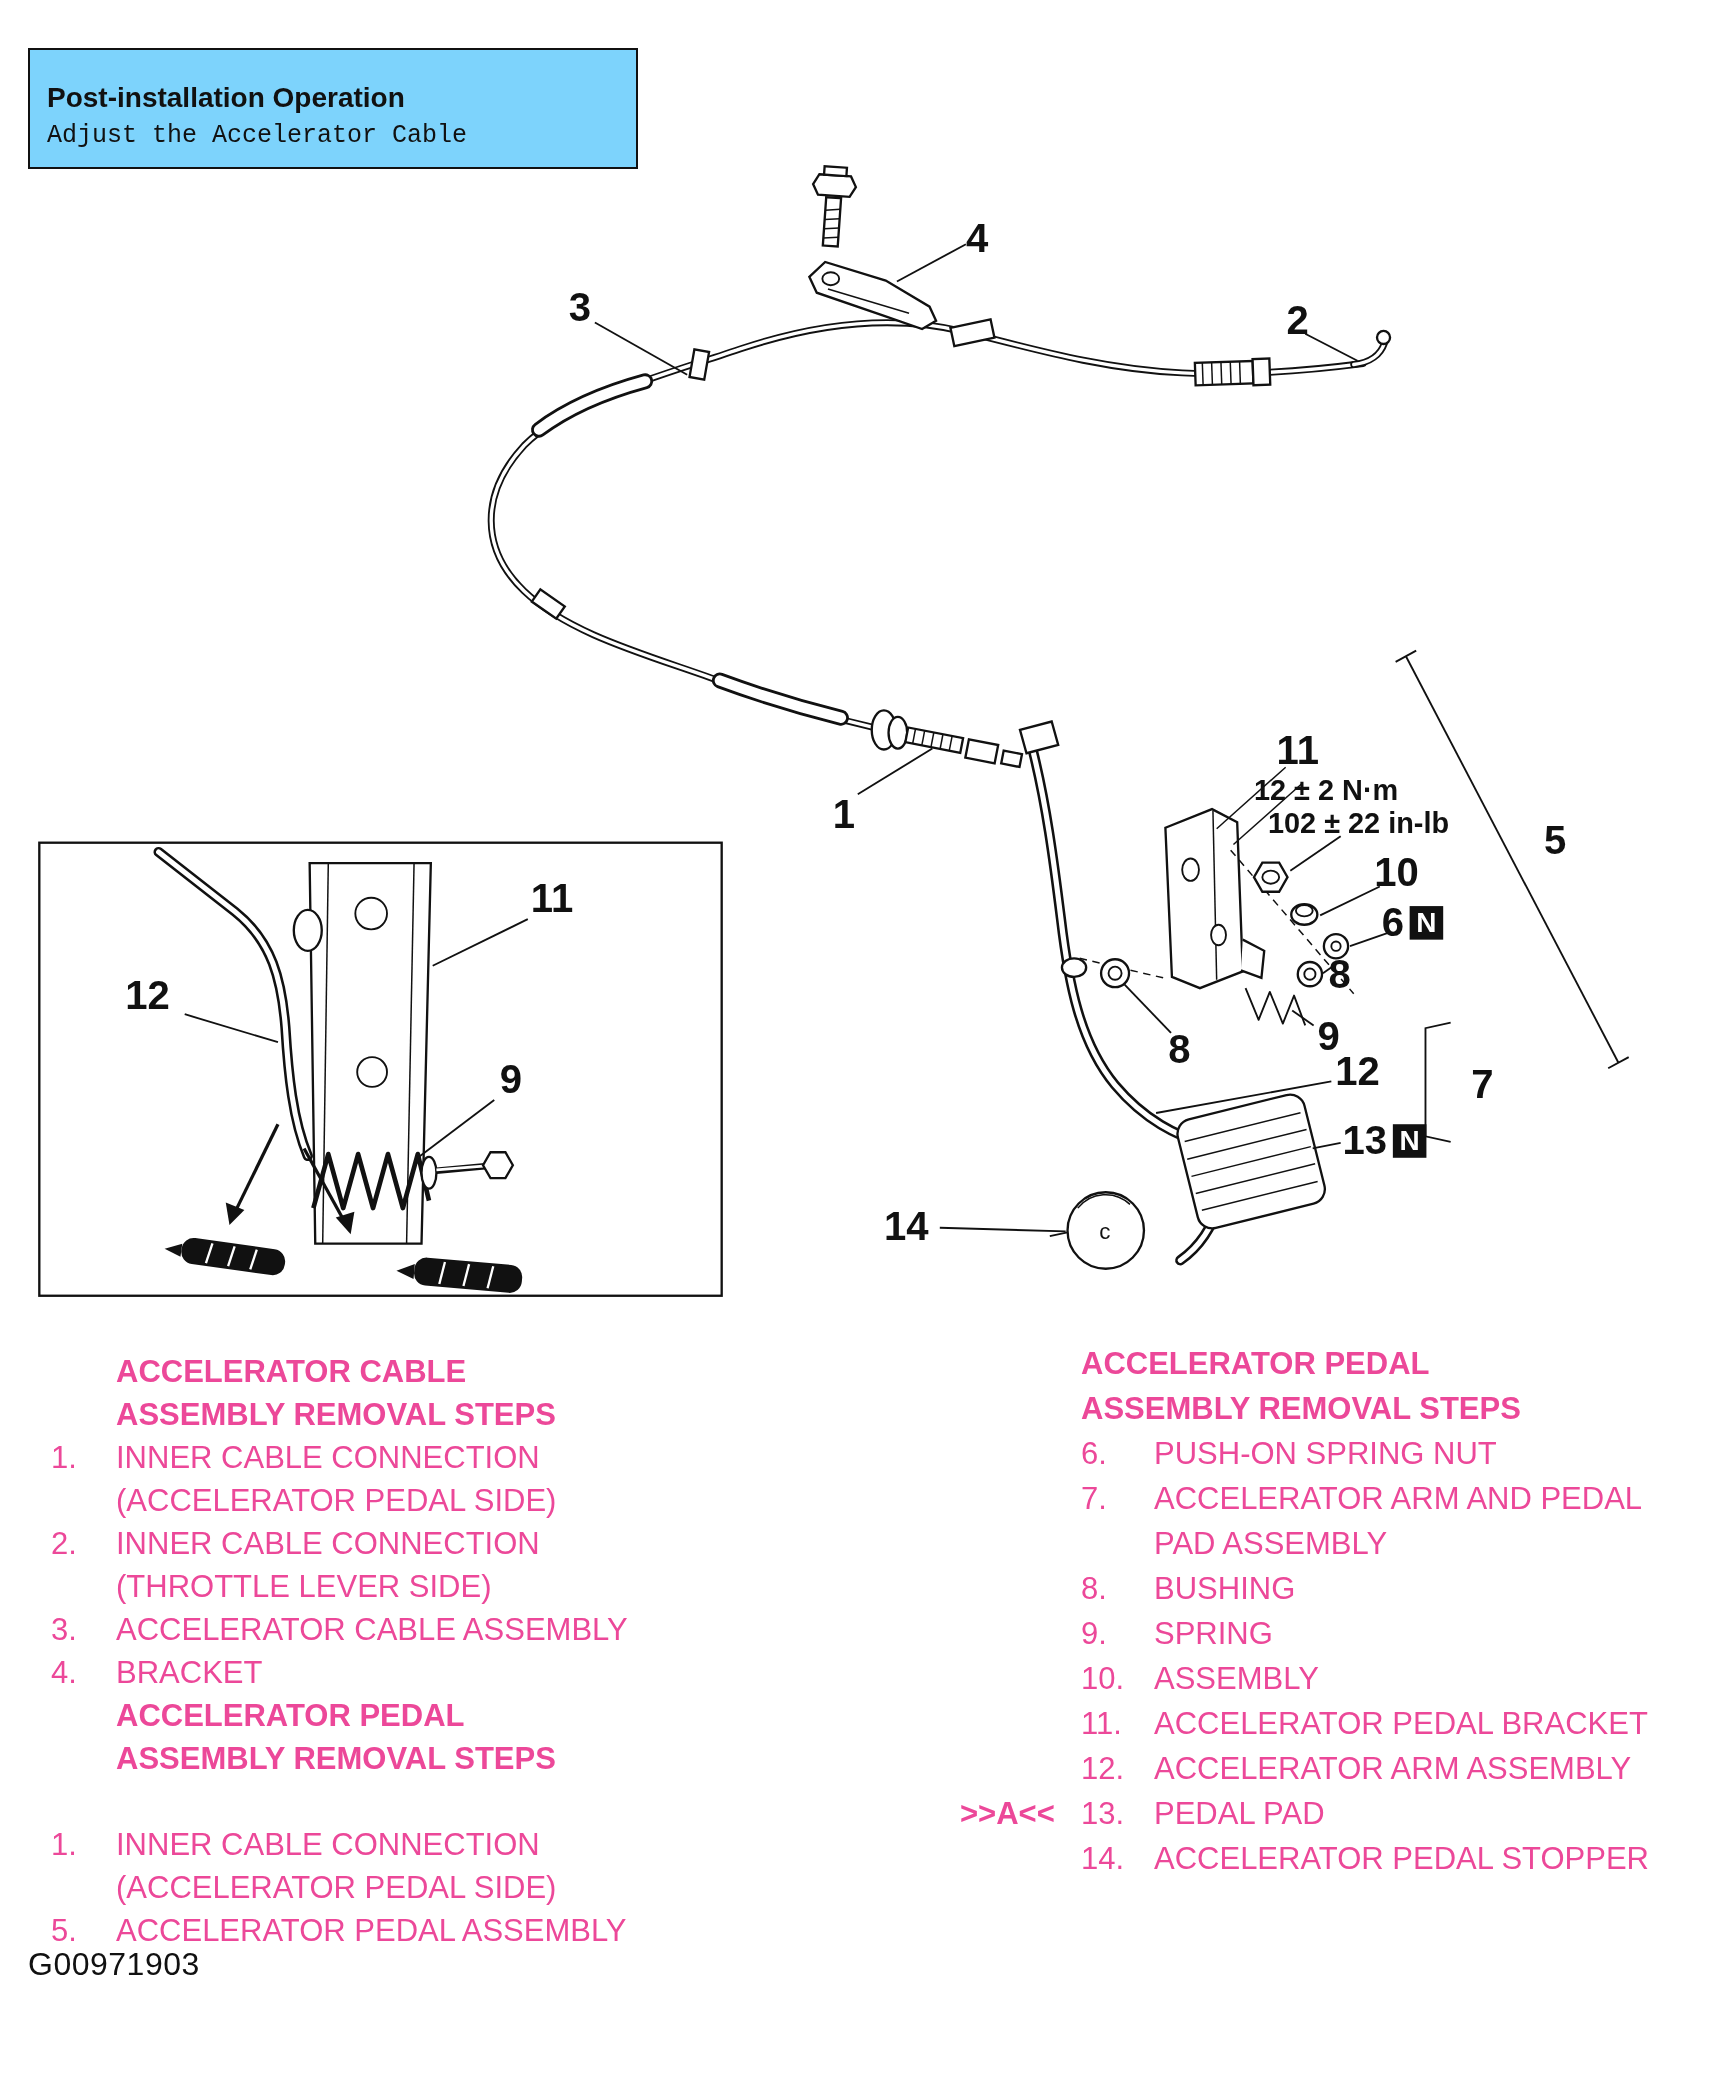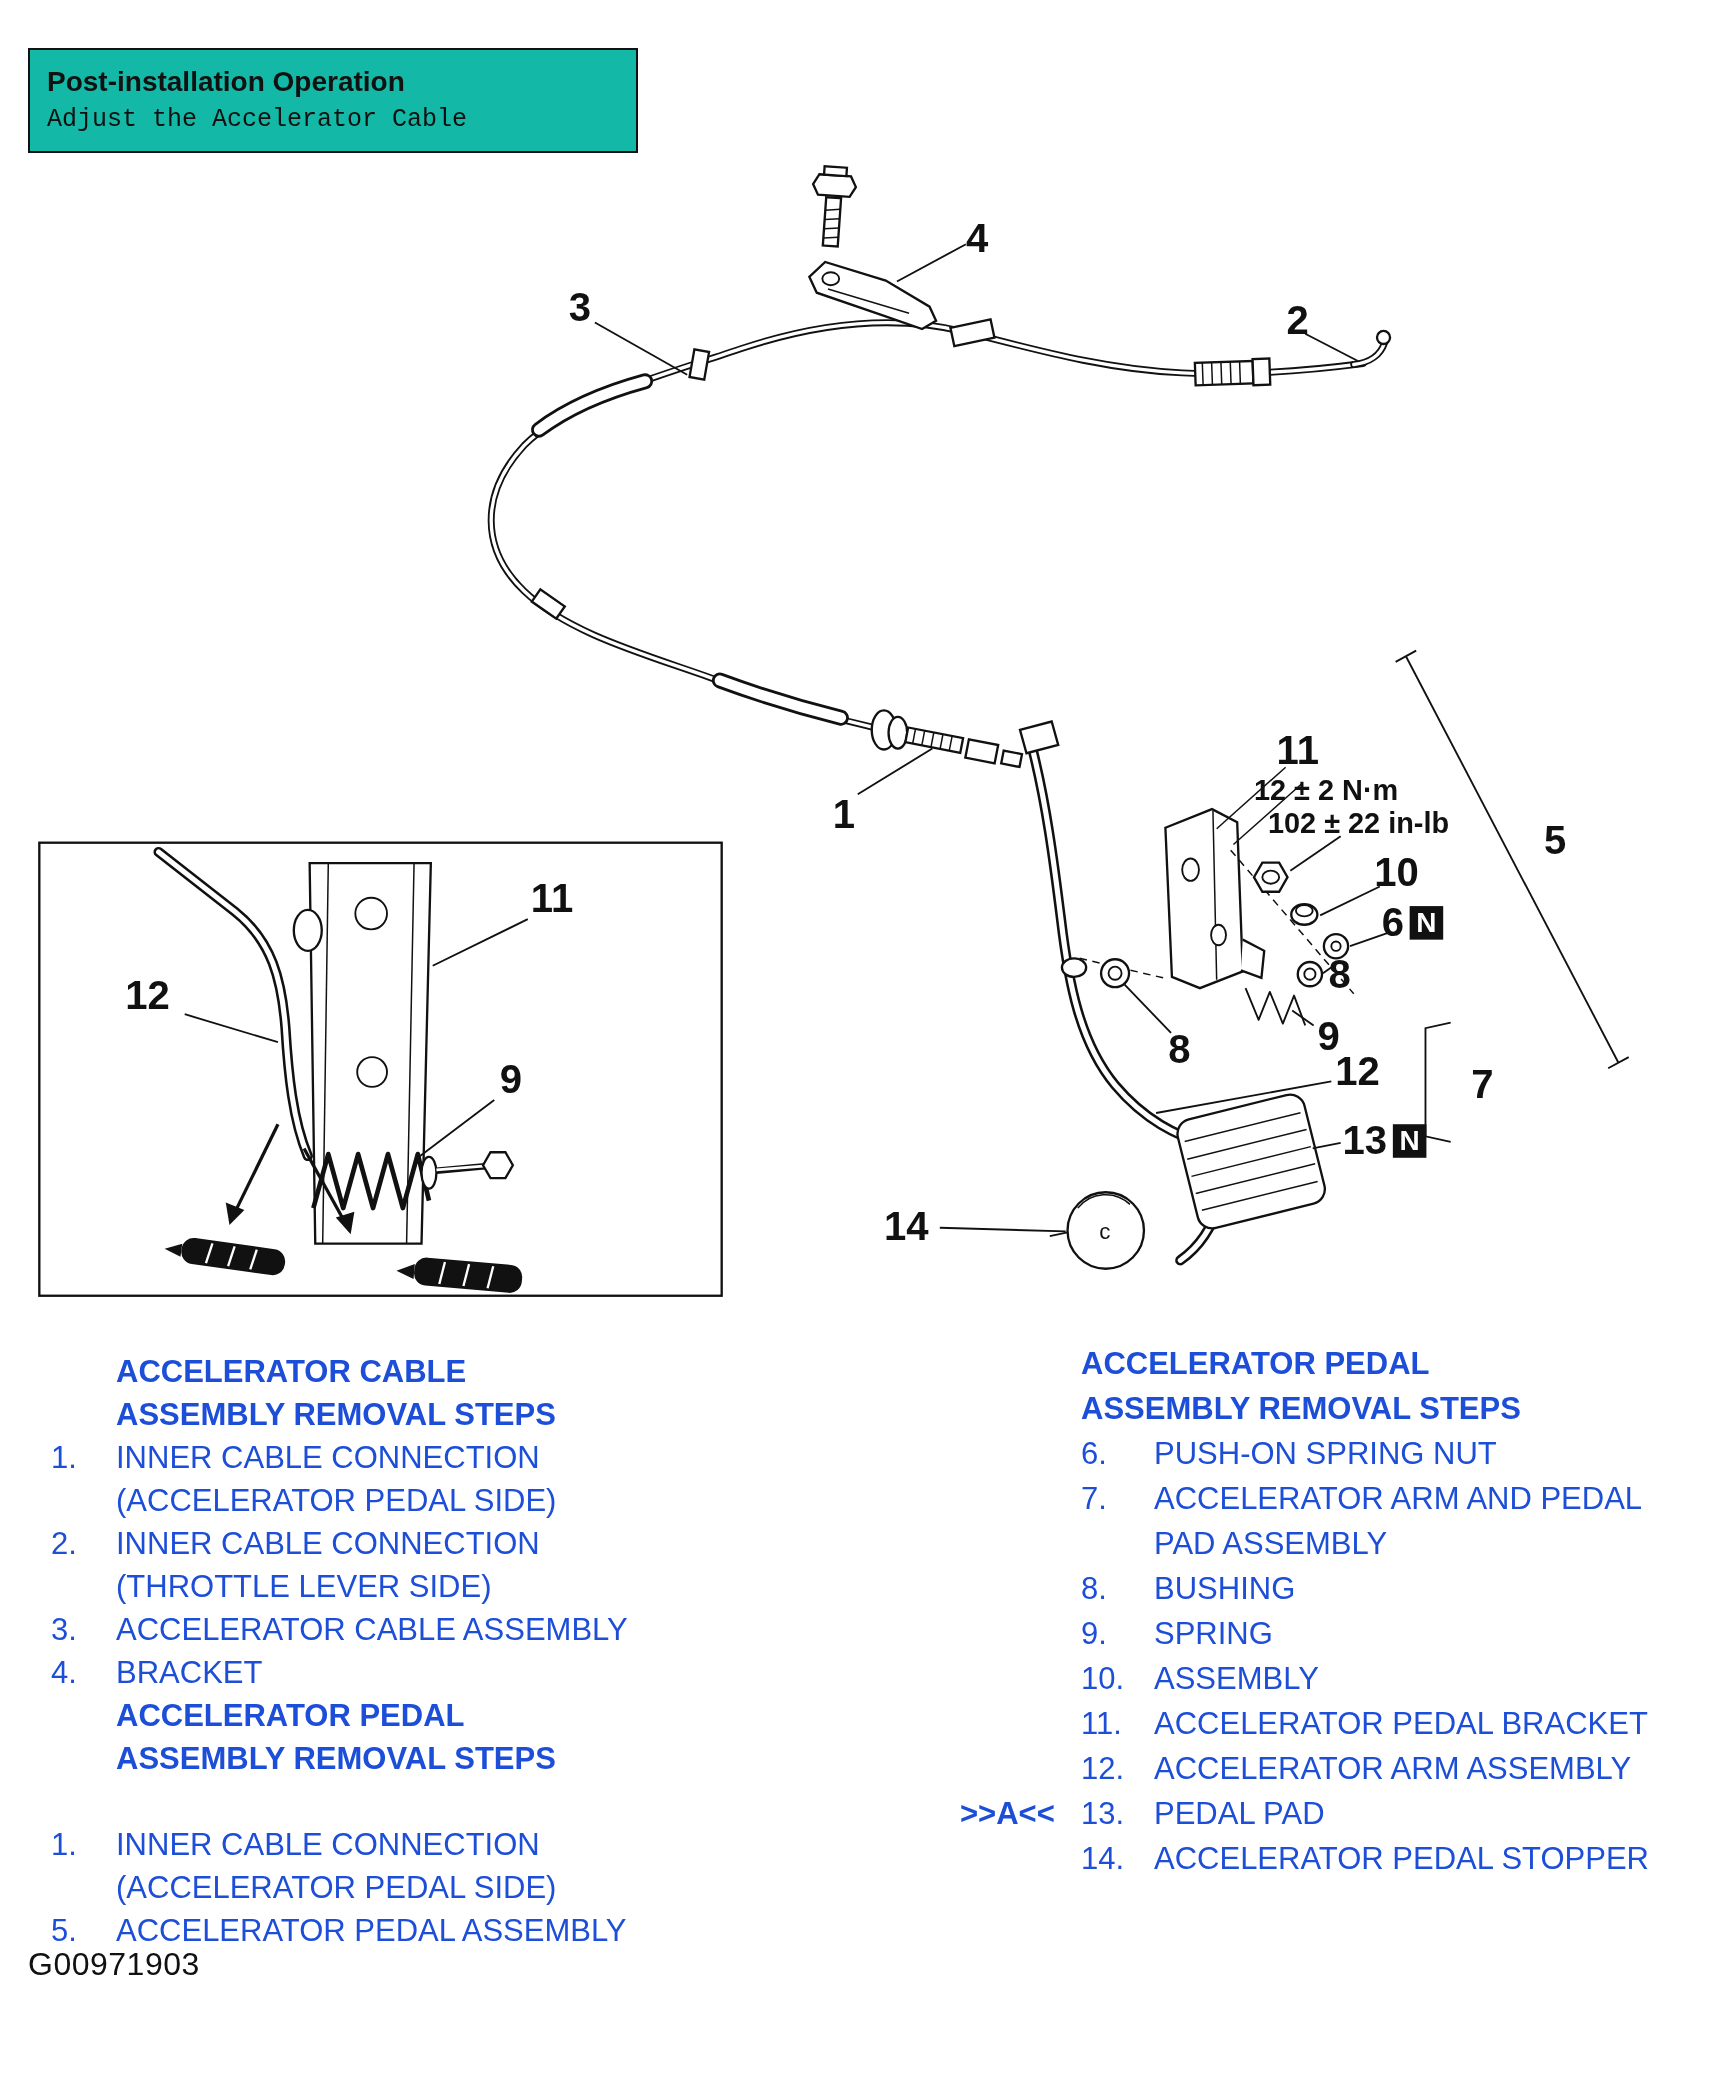--- a/index.html
+++ b/index.html
@@ -3,27 +3,27 @@
 <meta charset="utf-8">
 <style>
   html, body { margin: 0; padding: 0; background: #d8d8d8; }
   .page {
     position: relative; width: 1737px; height: 2099px;
     background: #ffffff; color: #111;
     font-family: "Liberation Sans", sans-serif; overflow: hidden;
   }
   .hdrbox {
     position: absolute; left: 28px; top: 48px; width: 574px;
-    border: 2.8px solid #111; background: #14b8a6; padding: 12px 15px 13px 17px;
+    border: 2.8px solid #111; background: #7dd3fc; padding: 28px 15px 13px 17px;
   }
   .hdr-title { font-size: 28px; font-weight: bold; line-height: 39px; }
   .hdr-sub   { font-size: 25px; line-height: 37px; font-family: Liberation Mono, monospace; }
   svg.diagram { position: absolute; left: 0; top: 0; }
 
-  .list { position: absolute; font-size: 31px; color: #1d4ed8; }
+  .list { position: absolute; font-size: 31px; color: #ec4899; }
   .left-col  { left: 51px;  top: 1350px; width: 727px; line-height: 43px; }
   .right-col { left: 1081px; top: 1341px; width: 653px; line-height: 45px; }
   .hd { font-weight: bold; }
   .left-col .hd { margin-left: 65px; }
   .item { display: flex; position: relative; }
   .num { flex: none; width: 65px; }
   .right-col .num { width: 73px; }
   .marker { position: absolute; left: -121px; top: 0; font-weight: bold; }
   .gap-top { margin-top: 43px; }
   .figcode { position: absolute; left: 28px; top: 1946px; font-size: 32px; letter-spacing: 0.5px; }

